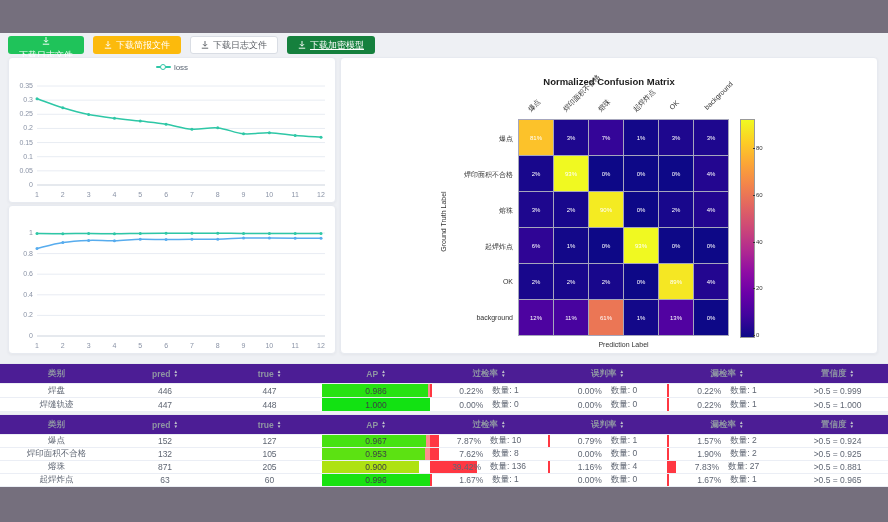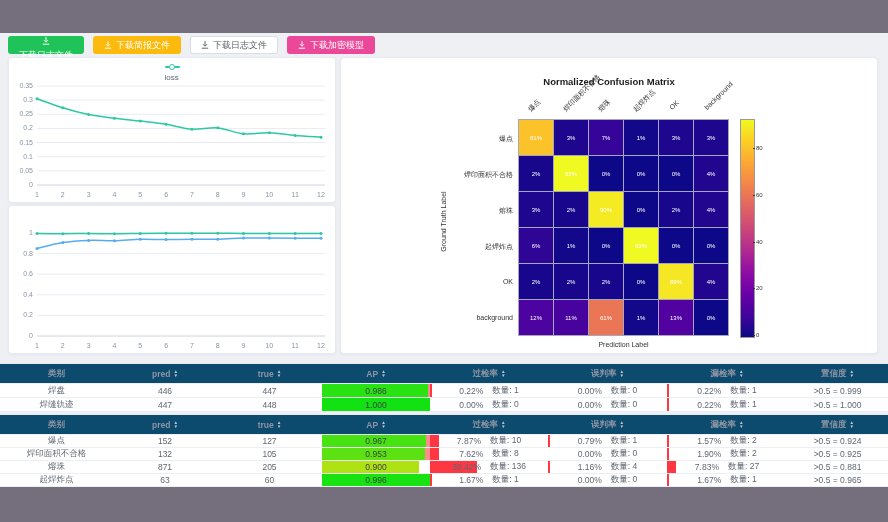--- a/index.html
+++ b/index.html
@@ -10,32 +10,32 @@
   .band.bottom{top:487px;height:35px;}
 
   
   .toolbar{position:absolute;left:8px;top:36px;display:flex;gap:9px;}
   .btn{display:flex;align-items:center;gap:4px;height:18px;padding:0 10px;border-radius:3px;
        font-size:9px;border:1px solid transparent;cursor:pointer;white-space:nowrap;}
   .btn svg{flex:0 0 auto;}
   .btn-green{background:#1fc35a;color:#fff;flex-direction:column;}
   .btn-orange{background:#fcba0c;color:#fff;}
   .btn-plain{background:#fff;color:#5d6167;border-color:#d9dde4;}
-  .btn-dark{background:#ec4899;color:#fff;}
+  .btn-dark{background:#15803d;color:#fff;text-decoration:underline;}
 
   
   .card{position:absolute;background:#fff;border:1px solid #e7eaf0;border-radius:4px;
         box-shadow:0 1px 3px rgba(30,40,60,.05);}
   #card-loss{left:8px;top:57px;width:326px;height:144px;}
   #card-map{left:8px;top:205px;width:326px;height:147px;}
   #card-matrix{left:340px;top:57px;width:536px;height:295px;}
 
   .chart-legend{position:absolute;top:5px;left:0;width:100%;display:flex;justify-content:center;
                 gap:14px;font-size:8px;color:#5a6573;align-items:center;}
-  .legend-item{display:flex;gap:3px;flex-direction:column;}
+  .legend-item{display:flex;gap:3px;}
   .legend-marker{position:relative;width:15px;height:7px;}
   .legend-marker .l{position:absolute;left:0;top:3px;width:15px;height:1.6px;border-radius:1px;}
   .legend-marker .c{position:absolute;left:4.5px;top:0.5px;width:4px;height:4px;border-radius:50%;
                     background:#fff;border:1.6px solid;}
   .chart-svg{position:absolute;left:0;bottom:2px;}
 
   
   .cm-title{position:absolute;top:18px;left:0;width:100%;text-align:center;font-size:9.5px;
             font-weight:bold;color:#1c1c1c;}
   #cm-grid{position:absolute;left:177px;top:61px;display:grid;
@@ -49,21 +49,21 @@
   .cm-ylabel{position:absolute;left:72px;top:160px;font-size:7px;color:#333;
              transform:rotate(-90deg);transform-origin:center;white-space:nowrap;}
   #cm-colorbar{position:absolute;left:399px;top:61px;width:13px;height:217px;border:1px solid #999;}
   .cb-tick{position:absolute;left:415px;font-size:6px;color:#333;}
   .cb-tick:before{content:"";position:absolute;left:-3px;top:3px;width:2px;height:1px;background:#333;}
 
   
   .dtable{position:absolute;left:0;width:888px;background:#fff;border-top:1px solid #e7eaf0;}
   table{border-collapse:collapse;table-layout:fixed;width:888px;font-size:8.5px;color:#5f6673;}
   th,td{padding:0;border-bottom:1px solid #ebeef5;text-align:center;overflow:hidden;white-space:nowrap;}
-  thead th{background:#0c4a6e;color:#8f95a3;font-weight:bold;height:19px;text-align:right;}
+  thead th{background:#4c1d95;color:#8f95a3;font-weight:bold;height:19px;text-align:right;}
   .th-inner{display:flex;align-items:center;justify-content:center;gap:3px;}
   .carets{display:flex;flex-direction:column;line-height:3.4px;font-size:4.6px;color:#c0c4cc;}
   #table1 td{height:13px;}
   #table2 td{height:10px;}
   .rate-cell{position:relative;width:100%;height:100%;display:flex;align-items:center;
              justify-content:center;gap:9px;}
   .rate-bar{position:absolute;left:0;top:0;bottom:0;background:#ff3742;}
   .rate-cell span{position:relative;}
   .ap-track{position:relative;width:100%;height:100%;display:flex;align-items:center;justify-content:center;}
   .ap-bar{position:absolute;left:0;top:0;bottom:0;}

